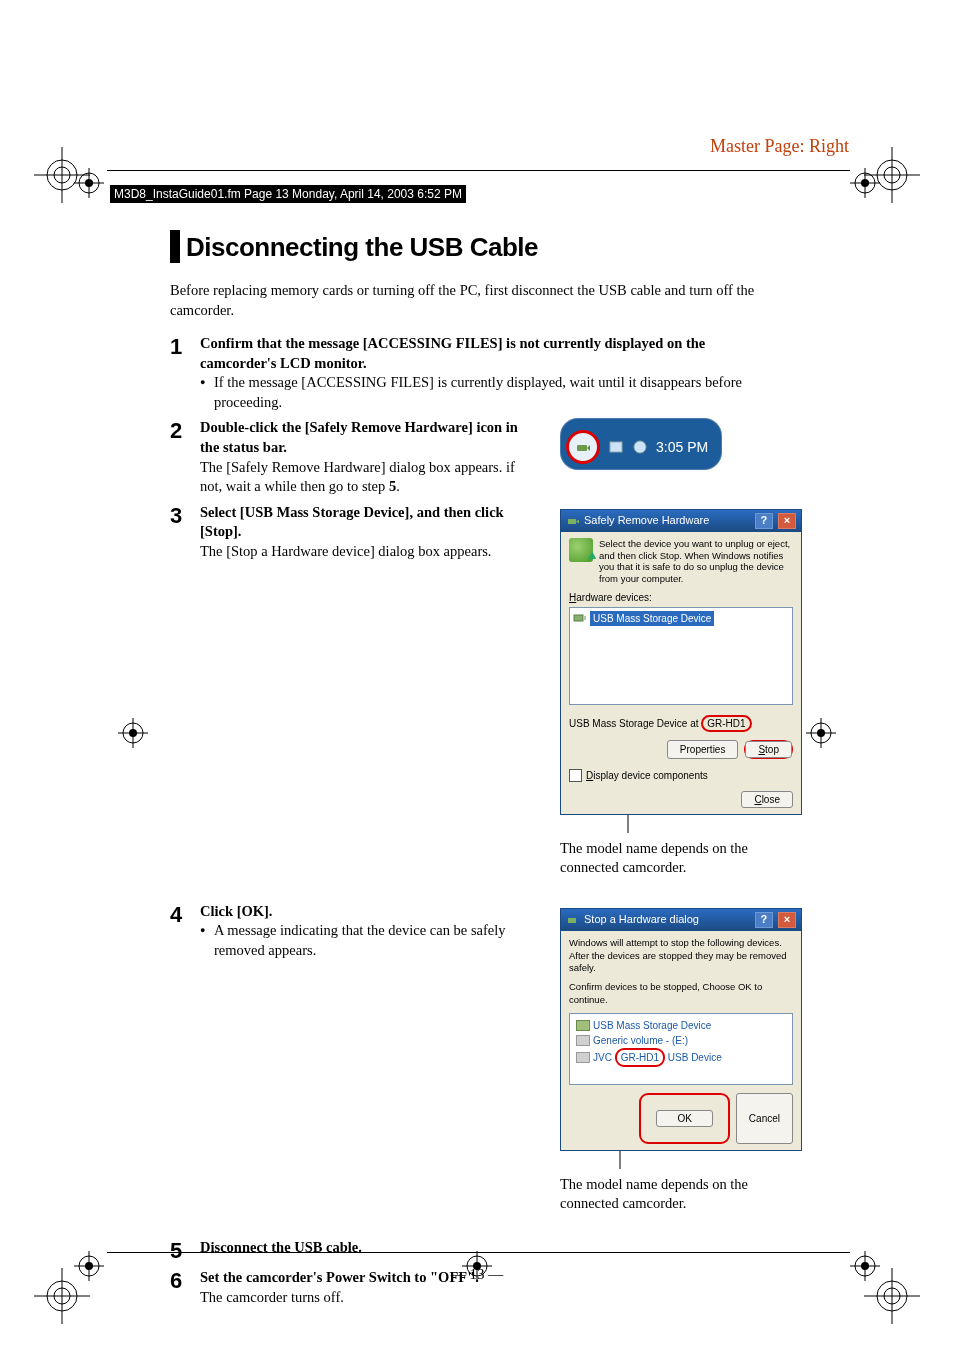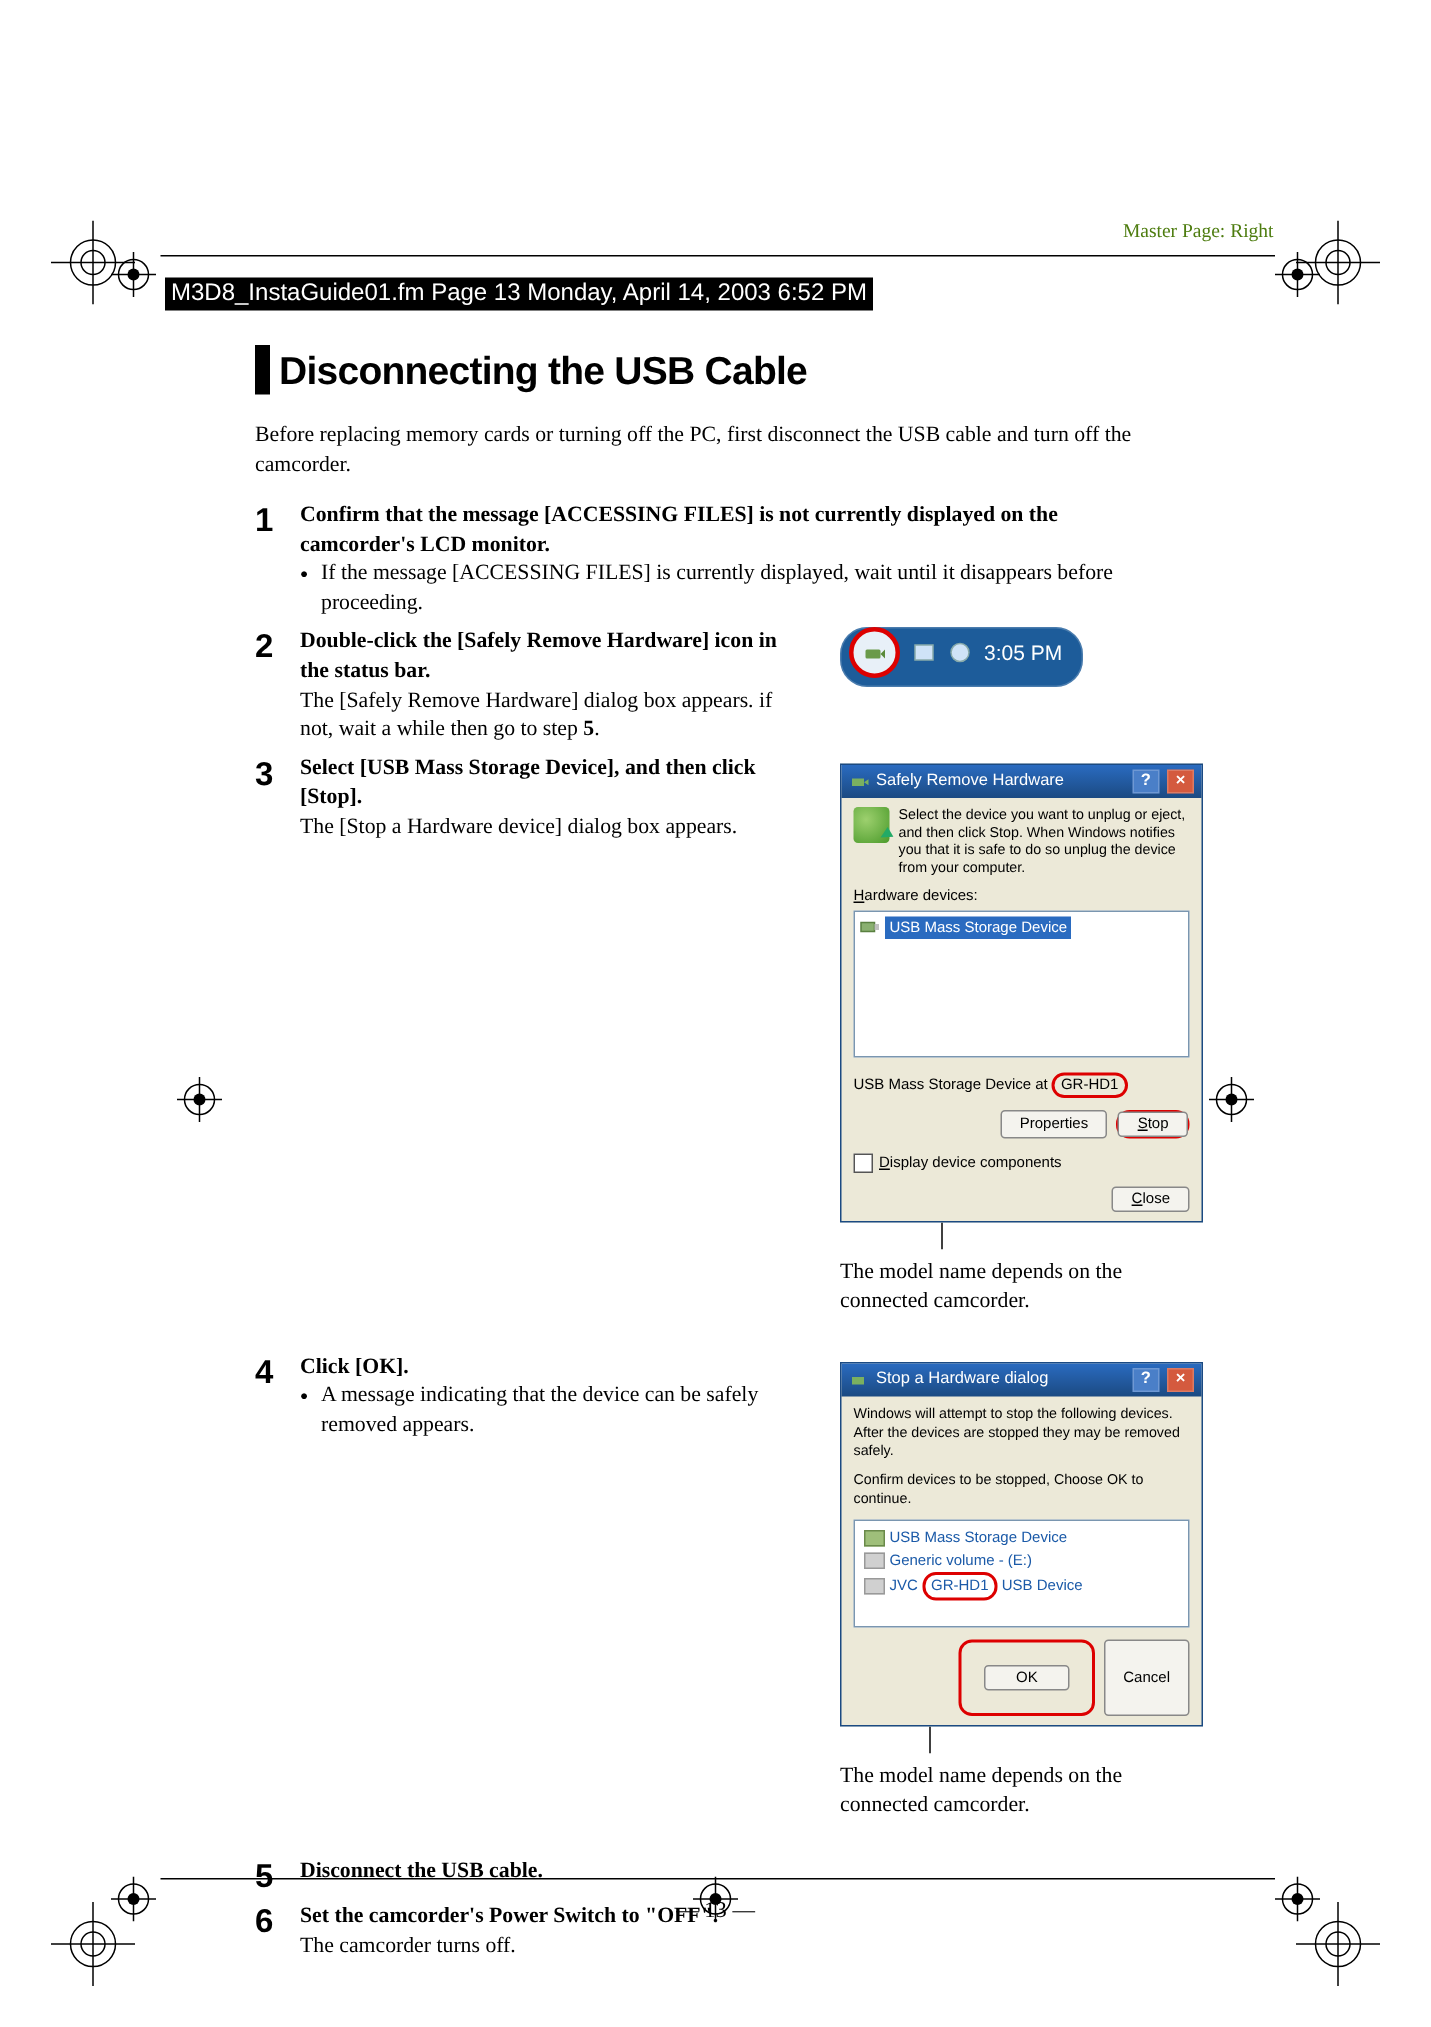--- a/index.html
+++ b/index.html
@@ -7,38 +7,38 @@
     font-family: Georgia, 'Times New Roman', serif;
     background: #fff;
     width: 954px;
     height: 1351px;
     position: relative;
     overflow: hidden;
   }
   .master-page {
     position: absolute;
     right: 105px;
-    top: 146px;
+    top: 136px;
     font-family: 'Times New Roman', serif;
-    font-size: 13px;
-    color: #4d7c0f;
+    font-size: 18px;
+    color: #c2410c;
   }
   .header-line {
     position: absolute;
     left: 107px;
     top: 170px;
     width: 743px;
     border-top: 1px solid #000;
   }
   .header-text {
     position: absolute;
     left: 110px;
     top: 185px;
     font-family: Arial, sans-serif;
-    font-size: 16px;
+    font-size: 12px;
     background: #000;
     color: #fff;
     padding: 2px 4px;
   }
   .content {
     position: absolute;
     left: 170px;
     top: 230px;
     width: 610px;
   }
@@ -103,21 +103,21 @@
   .row-with-image {
     display: flex;
     align-items: flex-start;
     gap: 20px;
   }
   .row-with-image .left-col { width: 340px; }
   .row-with-image .right-col { flex: 1; }
   .systray {
     background: #1d5c9a;
     border-radius: 18px;
-    padding: 0 14px 6px 6px;
+    padding: 12px 14px 6px 6px;
     display: inline-flex;
     align-items: center;
     gap: 8px;
     color: #fff;
     font-family: Tahoma, Arial, sans-serif;
     font-size: 14px;
     box-shadow: inset 0 0 0 1px rgba(255,255,255,0.2);
   }
   .systray .highlight-circle {
     width: 28px; height: 28px;

